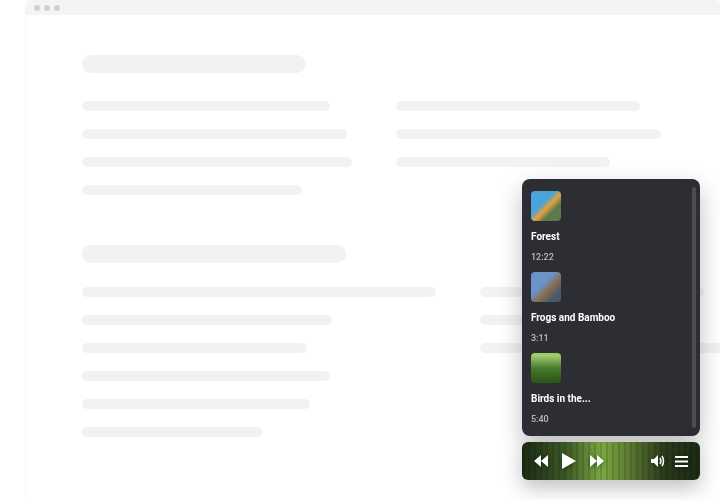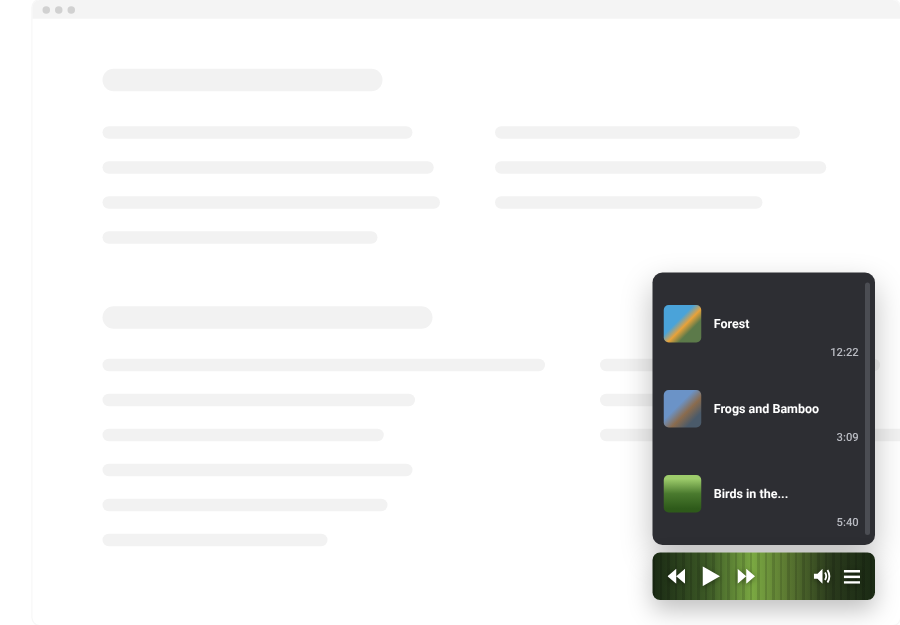--- a/index.html
+++ b/index.html
@@ -11,28 +11,28 @@
 .sk { background: #f2f2f2; border-radius: 999px; }
 .sk-title { width: 224px; height: 18px; margin-bottom: 28px; }
 .cols { display: flex; gap: 44px; }
 .col { flex: 1; display: flex; flex-direction: column; gap: 18px; }
 .sk-line { height: 10px; }
 
 .player-wrap { position: absolute; right: 20px; bottom: 20px; width: 178px; }
 .playlist { background: #2d2e33; border-radius: 8px; padding: 7px 7px 7px 7px; margin-bottom: 6px; position: relative; box-shadow: 0 10px 25px rgba(0,0,0,0.25); }
 .playlist-scroll { overflow: hidden; }
 .playlist::after { content: ''; position: absolute; right: 4px; top: 8px; bottom: 8px; width: 4px; background: #4b4d53; border-radius: 2px; }
-.track { display: flex; align-items: center; padding: 5px 6px 5px 2px; gap: 10px; cursor: pointer; }
+.track { display: flex; align-items: flex-start; padding: 5px 6px 5px 2px; gap: 10px; cursor: pointer; flex-direction: column; }
 .art { width: 30px; height: 30px; border-radius: 4px; flex-shrink: 0; overflow: hidden; position: relative; }
 .art-forest { background: linear-gradient(135deg, #4aa3d9 40%, #e8a23a 55%, #5c7a4a 70%); }
 .art-frogs { background: linear-gradient(135deg, #6b93c7 40%, #8a6b4d 60%, #4a5a6a 80%); }
 .art-owl { background: linear-gradient(135deg, #b5a589 30%, #6b5d4a 60%, #3a3228 85%); }
 .art-bamboo { background: linear-gradient(180deg, #9dcc6b 10%, #4a7a2e 50%, #2e5a1a 90%); }
 .trk-name { flex: 1; font-size: 10px; font-weight: 700; color: #fff; white-space: nowrap; overflow: hidden; text-overflow: ellipsis; }
-.trk-dur { font-size: 9px; color: #b9bbc2; font-weight: 500; margin-top: 48px; }
+.trk-dur { font-size: 9px; color: #b9bbc2; font-weight: 500; }
 .controls { height: 38px; border-radius: 6px; display: flex; align-items: center; padding: 0 12px; position: relative; overflow: hidden; background: linear-gradient(90deg, #1a2a14 0%, #3d5a26 25%, #7aa842 45%, #5c7a32 60%, #2a3a1c 80%, #1a2a14 100%); box-shadow: 0 8px 20px rgba(0,0,0,0.25); }
 .controls::before { content: ''; position: absolute; inset: 0; background: repeating-linear-gradient(90deg, rgba(0,0,0,0.25) 0px, rgba(0,0,0,0.25) 2px, transparent 2px, transparent 6px); opacity: 0.5; }
 .ctrl-group { display: flex; align-items: center; gap: 14px; position: relative; z-index: 1; }
 .ctrl-group.right { margin-left: auto; gap: 10px; }
 .ctrl-btn { color: #fff; cursor: pointer; display: flex; align-items: center; }
 .ctrl-btn svg { display: block; filter: drop-shadow(0 1px 2px rgba(0,0,0,0.4)); }
 </style>
 </head>
 <body>
 
@@ -81,21 +81,21 @@
     <div class="playlist">
       <div class="playlist-scroll" id="playlist-scroll">
           <div class="track">
             <div class="art art-forest"></div>
             <div class="trk-name">Forest</div>
             <div class="trk-dur">12:22</div>
           </div>
           <div class="track">
             <div class="art art-frogs"></div>
             <div class="trk-name">Frogs and Bamboo</div>
-            <div class="trk-dur">3:09</div>
+            <div class="trk-dur">3:11</div>
           </div>
           <div class="track">
             <div class="art art-bamboo"></div>
             <div class="trk-name">Birds in the...</div>
             <div class="trk-dur">5:40</div>
           </div>
         </div>
     </div>
     <div class="controls">
       <div class="ctrl-group">

